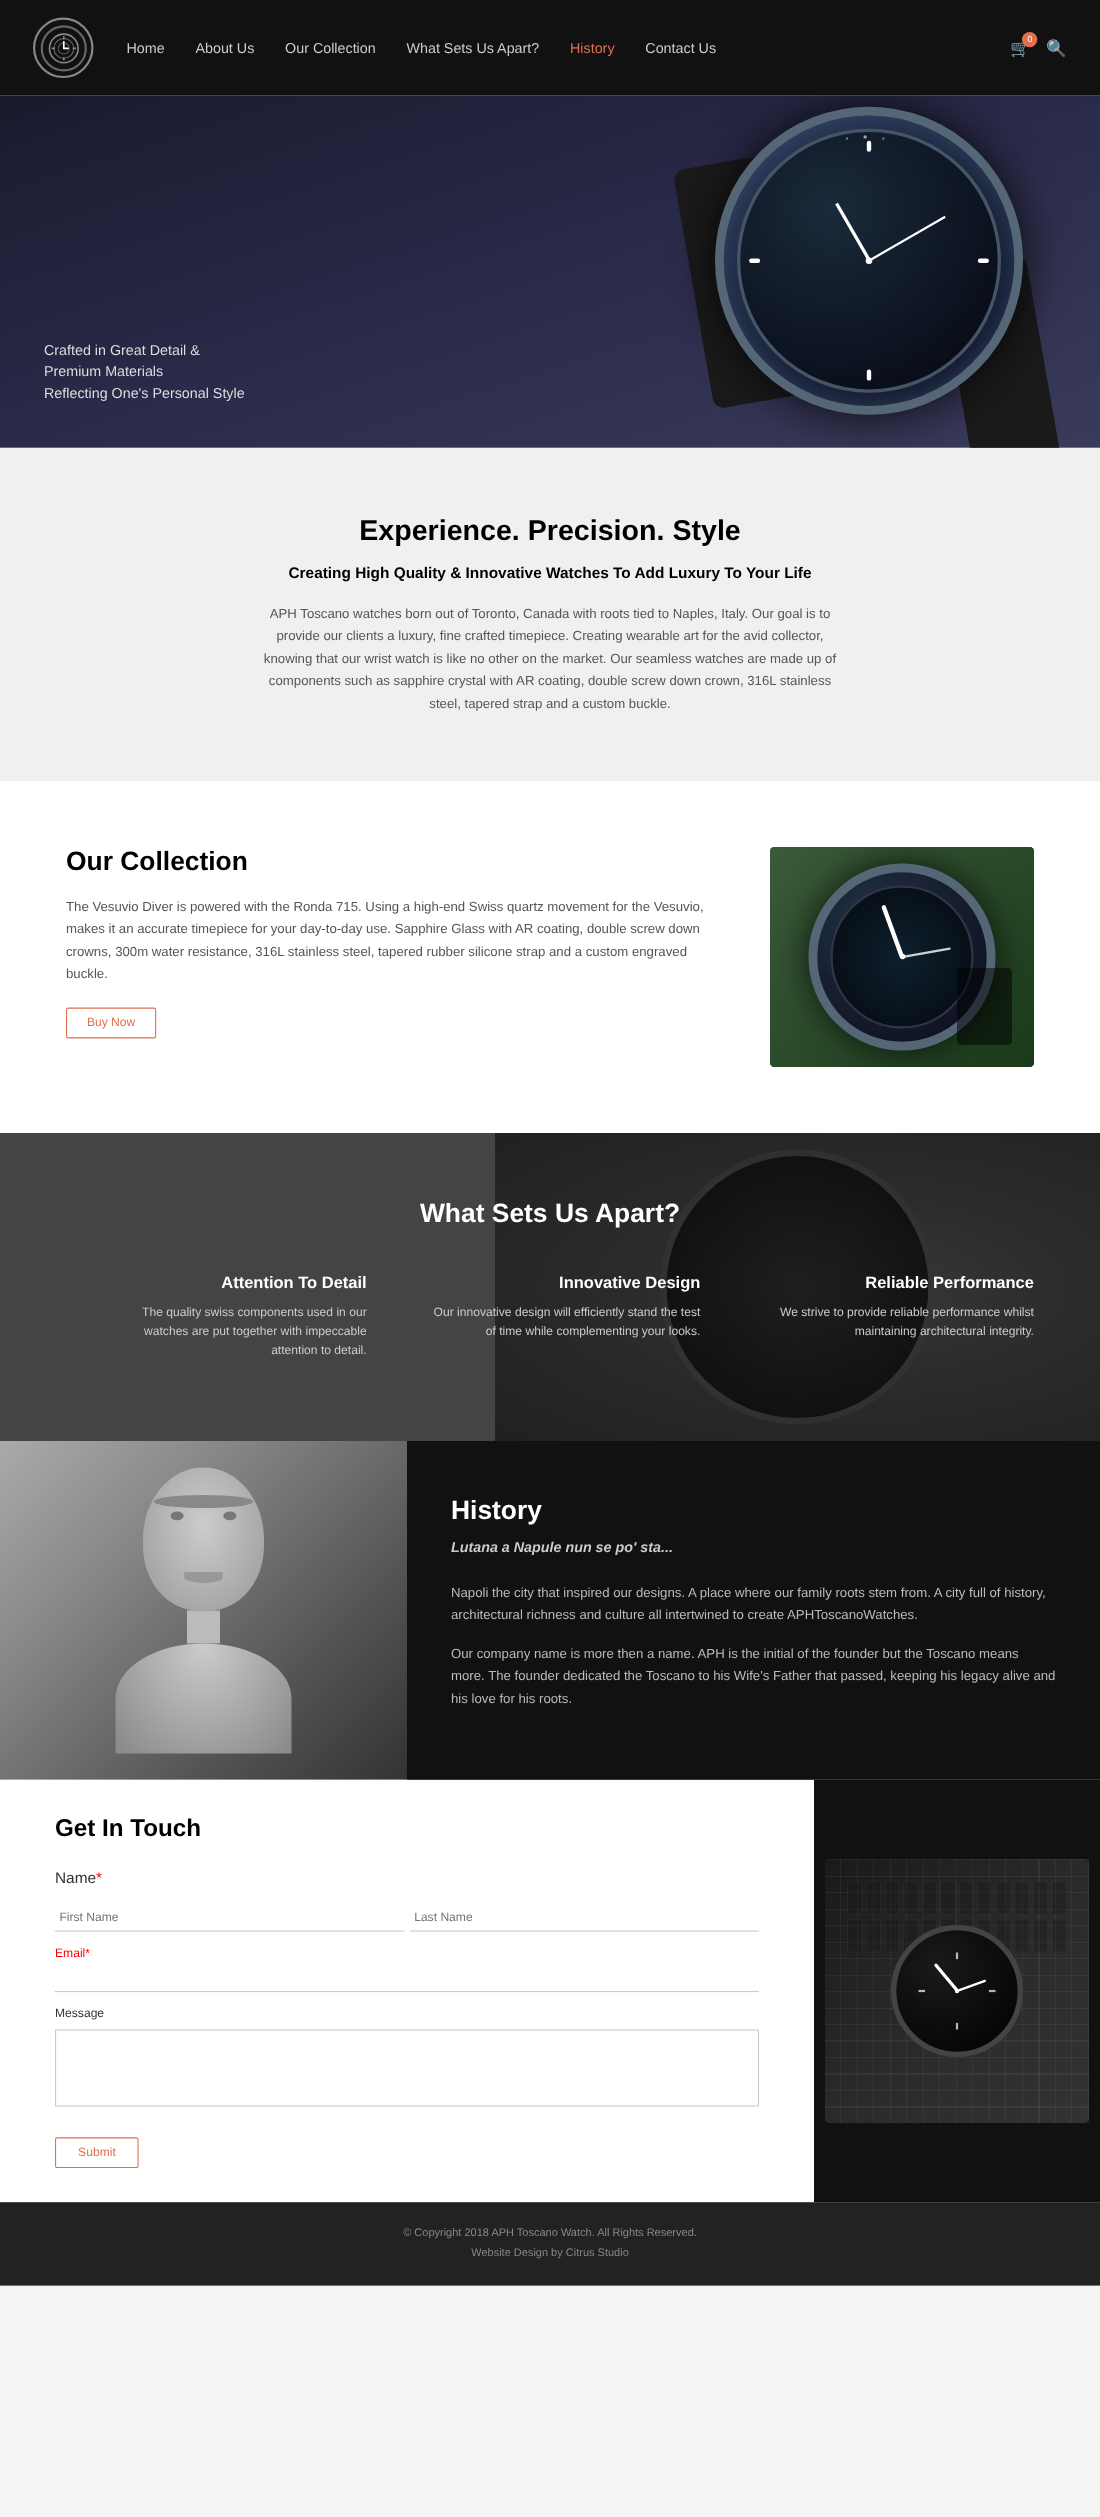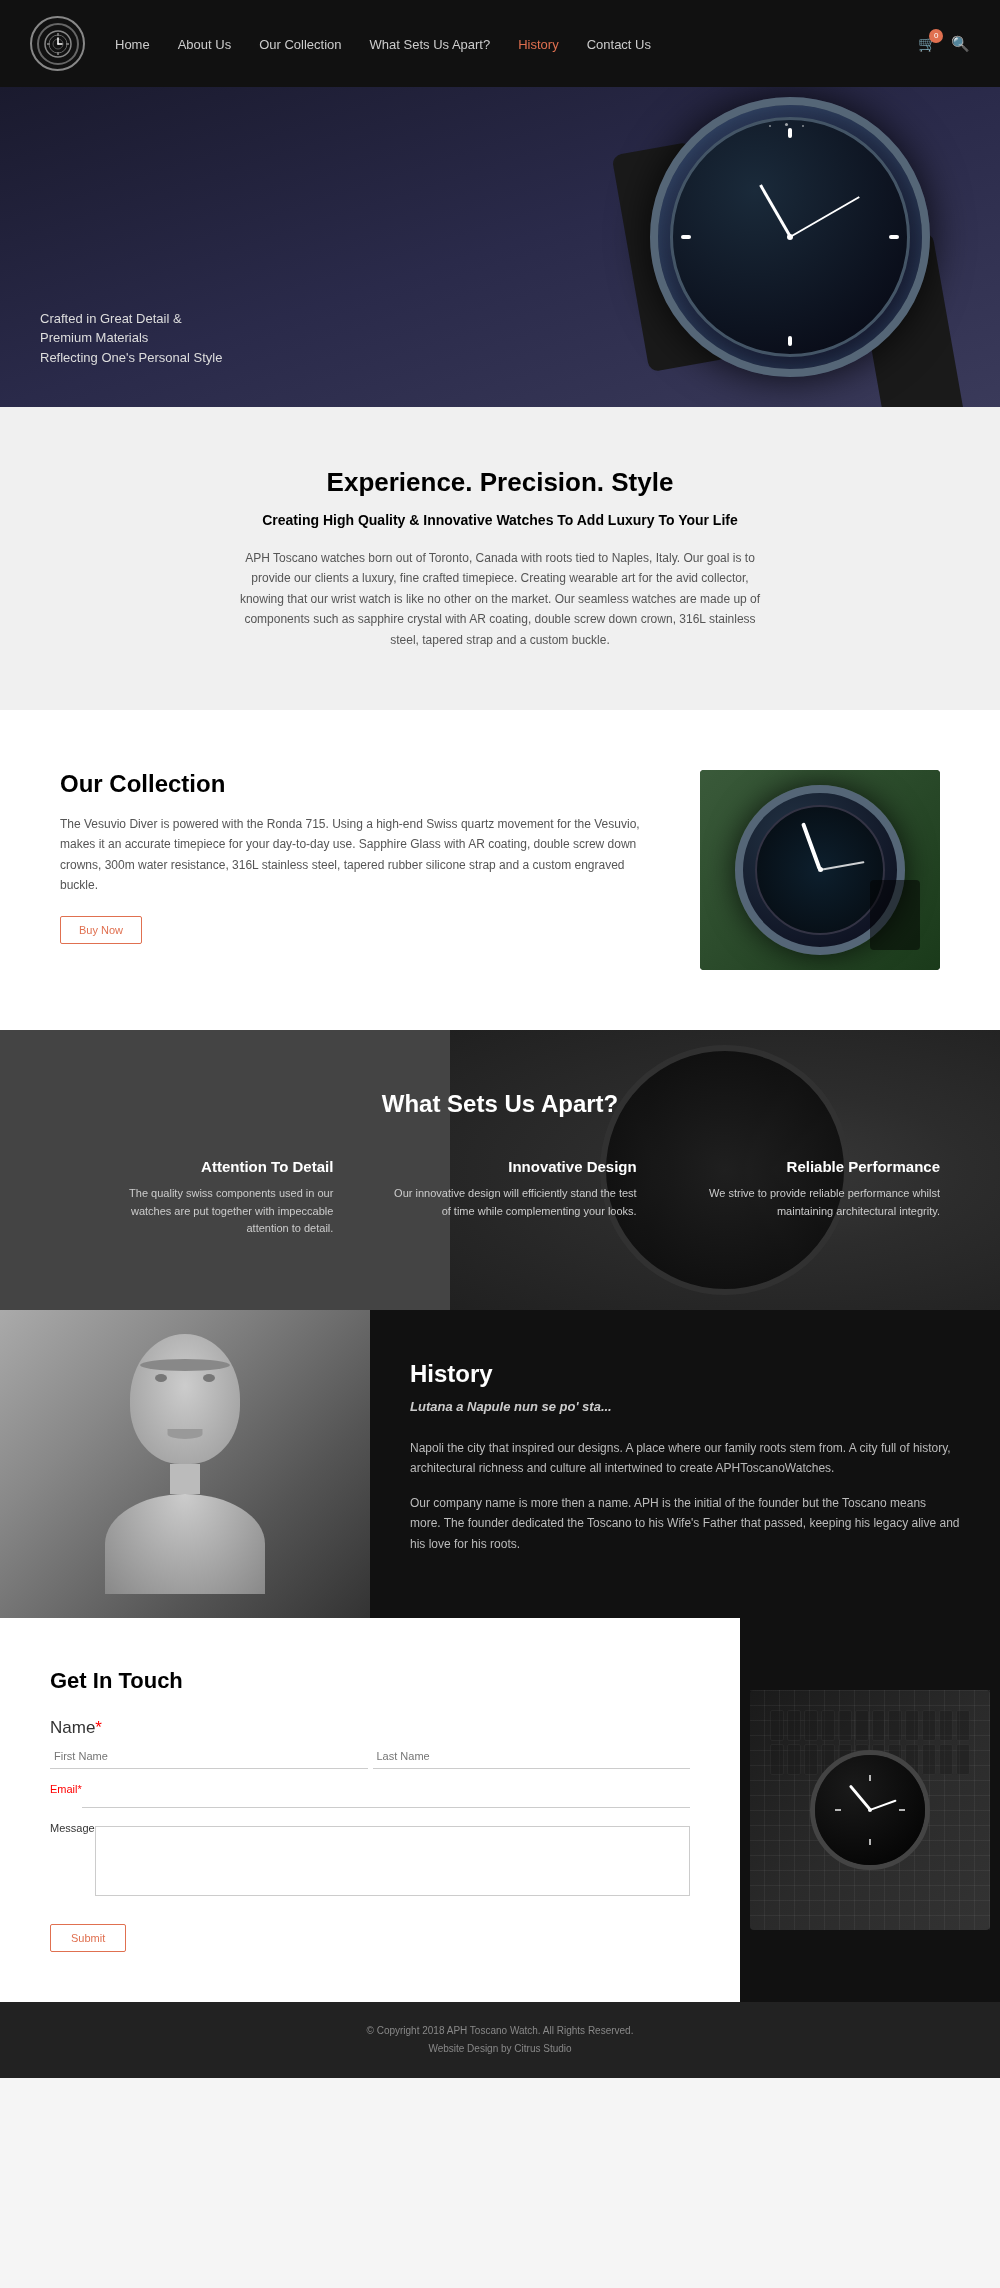--- a/index.html
+++ b/index.html
@@ -305,30 +305,31 @@
     }
 
     
     .contact-section {
       background: white;
       display: flex;
       min-height: 280px;
     }
     .contact-form-area {
       flex: 1;
-      padding: 50px 50px;
+      padding: 31px 50px;
       border-radius: 12px;
     }
     .contact-form-area h2 {
       font-size: 22px;
       font-weight: bold;
       margin-bottom: 24px;
     }
     .form-group {
       display: flex;
+      flex-direction: column;
       margin-bottom: 14px;
     }
     .form-group label, .form-row label {
       font-size: 11px;
       color: #333;
       margin-bottom: 4px;
     }
     .form-group label span, .form-row label span {
       color: red;
     }
@@ -562,21 +563,21 @@
     <p>Napoli the city that inspired our designs. A place where our family roots stem from. A city full of history, architectural richness and culture all intertwined to create APHToscanoWatches.</p>
     <p>Our company name is more then a name. APH is the initial of the founder but the Toscano means more. The founder dedicated the Toscano to his Wife's Father that passed, keeping his legacy alive and his love for his roots.</p>
   </div>
 </section>
 
 <section class="contact-section">
   <div class="contact-form-area">
     <h2>Get In Touch</h2>
 
     <div style="margin-bottom:14px;">
-      <label style="font-size:17px;color:#333;display:block;margin-bottom:6px;">
+      <label style="font-size:14px;color:#333;display:block;margin-bottom:16px;">
         <span>Name</span><span style="color:red;">*</span>
       </label>
       <div style="display:flex;gap:5px;">
         <input class="form-input half-input" type="text" placeholder="First Name" style="">
         <input class="form-input half-input" type="text" placeholder="Last Name" style="">
       </div>
     </div>
 
     <div class="form-group">
       <label>

